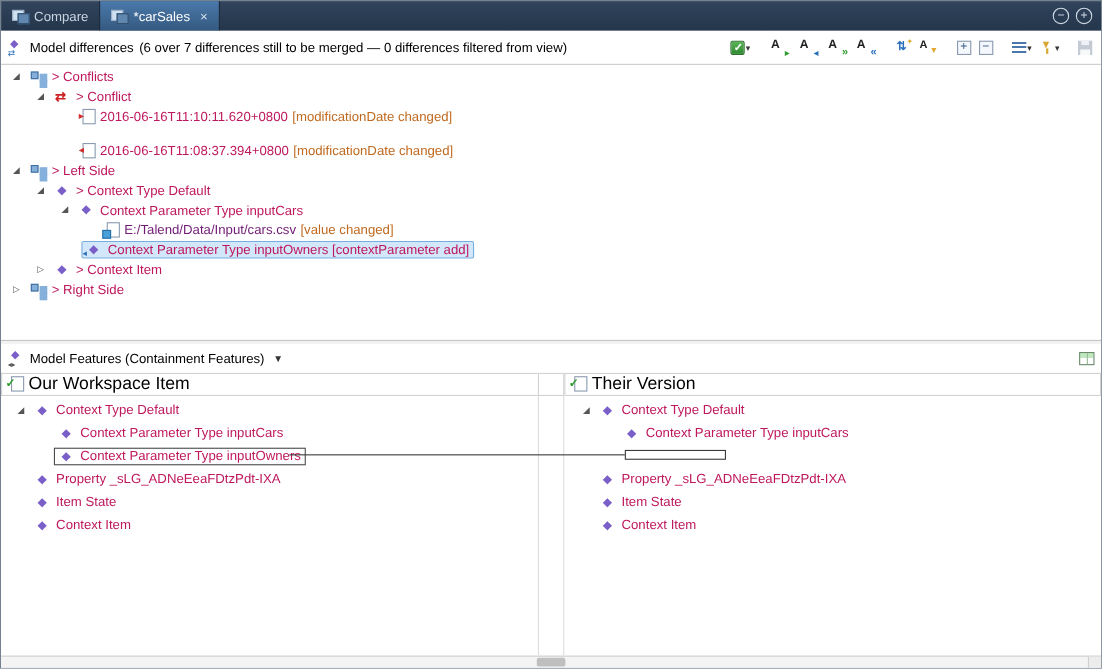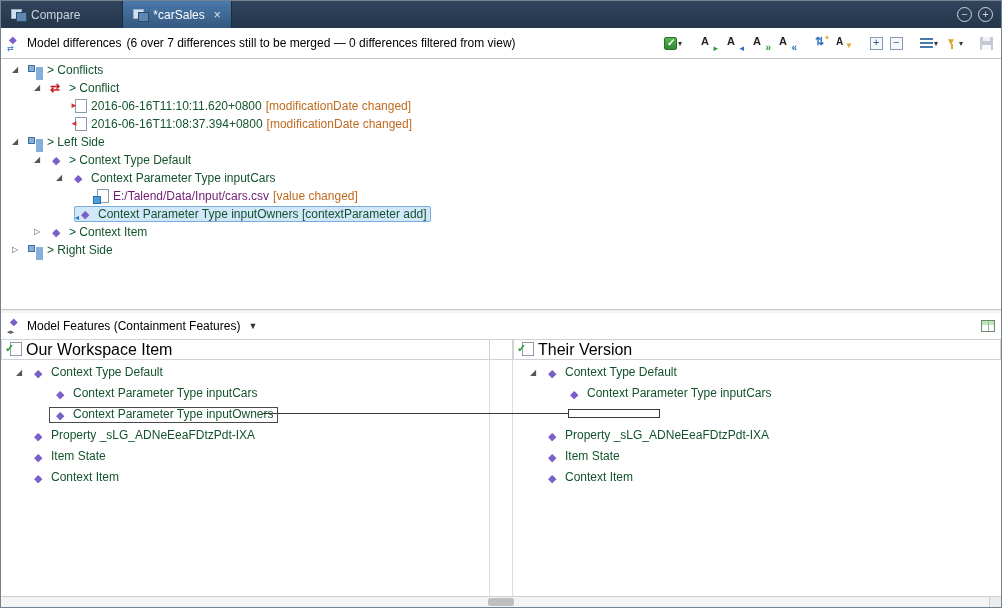--- a/index.html
+++ b/index.html
@@ -3,21 +3,21 @@
 <meta charset="utf-8">
 <style>
   * { box-sizing: border-box; margin: 0; padding: 0; }
   html,body { width: 1002px; height: 608px; background:#e8e8e8; font-family:"Liberation Sans", sans-serif; overflow:hidden; }
   .window { width:1002px; height:608px; border:1px solid #74818f; background:#fff; display:flex; flex-direction:column; position:relative; }
 
   
   .tabbar { height:27px; background:linear-gradient(#31445c,#24364b); display:flex; align-items:stretch; color:#e6edf5; font-size:12px; flex:none; }
   .tab { display:flex; align-items:center; gap:5px; padding:0 10px; cursor:default; }
   .tab.inactive { background:transparent; color:#c9d4e2; }
-  .tab.active { background:linear-gradient(#4a79ab,#35597f); border-right:1px solid #1d2b3c; border-left:1px solid #1d2b3c; color:#fff;margin-left:32px; }
+  .tab.active { background:linear-gradient(#4a79ab,#35597f); border-right:1px solid #1d2b3c; border-left:1px solid #1d2b3c; color:#fff; }
   .tab-close { margin-left:4px; font-size:12px; color:#dce5ef; }
   .tab-spacer { flex:1; }
   .winbtns { display:flex; align-items:center; gap:6px; padding-right:8px; }
   .winbtn { width:15px; height:15px; border:1px solid #cfd9e6; border-radius:50%; color:#cfd9e6; font-size:11px; line-height:12px; text-align:center; }
 
   .ic-tab-compare { width:15px; height:13px; position:relative; display:inline-block; }
   .ic-tab-compare::before { content:""; position:absolute; left:0; top:1px; width:9px; height:8px; background:#cfe0f0; border:1px solid #9ab0c8; }
   .ic-tab-compare::after { content:""; position:absolute; left:5px; top:4px; width:9px; height:8px; background:#5f87b0; border:1px solid #2e4a68; }
 
   
@@ -65,21 +65,21 @@
   .ic-save::after { content:""; position:absolute; left:2px; bottom:0; width:9px; height:5px; background:#f2f4f7; }
 
   
   .tree { flex:none; height:250px; background:#fff; padding-top:2px; overflow:hidden; font-size:12px; }
   .trow { height:18px; line-height:18px; white-space:nowrap; display:flex; align-items:center; }
   .pane .trow { height:21px; line-height:21px; }
   .expander { width:16px; flex:none; font-size:8px; color:#555; text-align:center; }
   .rowc { display:inline-flex; align-items:center; height:16px; padding:0 3px; border:1px solid transparent; }
   .rowc.selected { background:#d2e7fa; border:1px solid #78aede; border-radius:2px; }
   .rowc.boxed { border:1px solid #4a4a4a; }
-  .lbl { color:#14532d; }
+  .lbl { color:#be185d; }
   .lbl.muted { color:#701a75; }
   .ann { color:#c06a20; margin-left:4px; }
 
   .icon { width:17px; height:15px; position:relative; flex:none; margin-right:3px; display:inline-block; }
   .ic-group::before { content:""; position:absolute; left:1px; top:2px; width:5px; height:5px; background:#86b0dc; border:1px solid #41709f; box-shadow:8px 2px 0 #86b0dc, 8px 8px 0 #86b0dc; }
   .ic-conflict::before { content:"⇄"; position:absolute; left:1px; top:-2px; color:#cc2020; font-size:12px; font-weight:bold; }
   .ic-doc-red-right::before, .ic-doc-red-left::before, .ic-doc-value::before, .ic-check-doc::before {
     content:""; position:absolute; left:4px; top:0; width:10px; height:12px; background:#fff; border:1px solid #8a9ab0; }
   .ic-doc-red-right::after { content:"►"; position:absolute; left:-1px; bottom:-1px; font-size:8px; color:#d03030; }
   .ic-doc-red-left::after  { content:"◄"; position:absolute; left:-1px; bottom:-1px; font-size:8px; color:#d03030; }
@@ -207,21 +207,21 @@
         </span>
       </div>
       <div class="trow" style="padding-left: 50px;">
         <span class="expander"></span>
         <span class="rowc">
           <span class="icon ic-doc-red-right"></span>
           <span class="lbl">2016-06-16T11:10:11.620+0800</span>
           <span class="ann">[modificationDate changed]</span>
         </span>
       </div>
-      <div class="trow" style="padding-left: 50px;">
+      <div class="trow" style="padding-left: 50px; margin-top: 13px;">
         <span class="expander"></span>
         <span class="rowc">
           <span class="icon ic-doc-red-left"></span>
           <span class="lbl">2016-06-16T11:08:37.394+0800</span>
           <span class="ann">[modificationDate changed]</span>
         </span>
       </div>
       <div class="trow" style="padding-left: 6px;">
         <span class="expander">◢</span>
         <span class="rowc">

